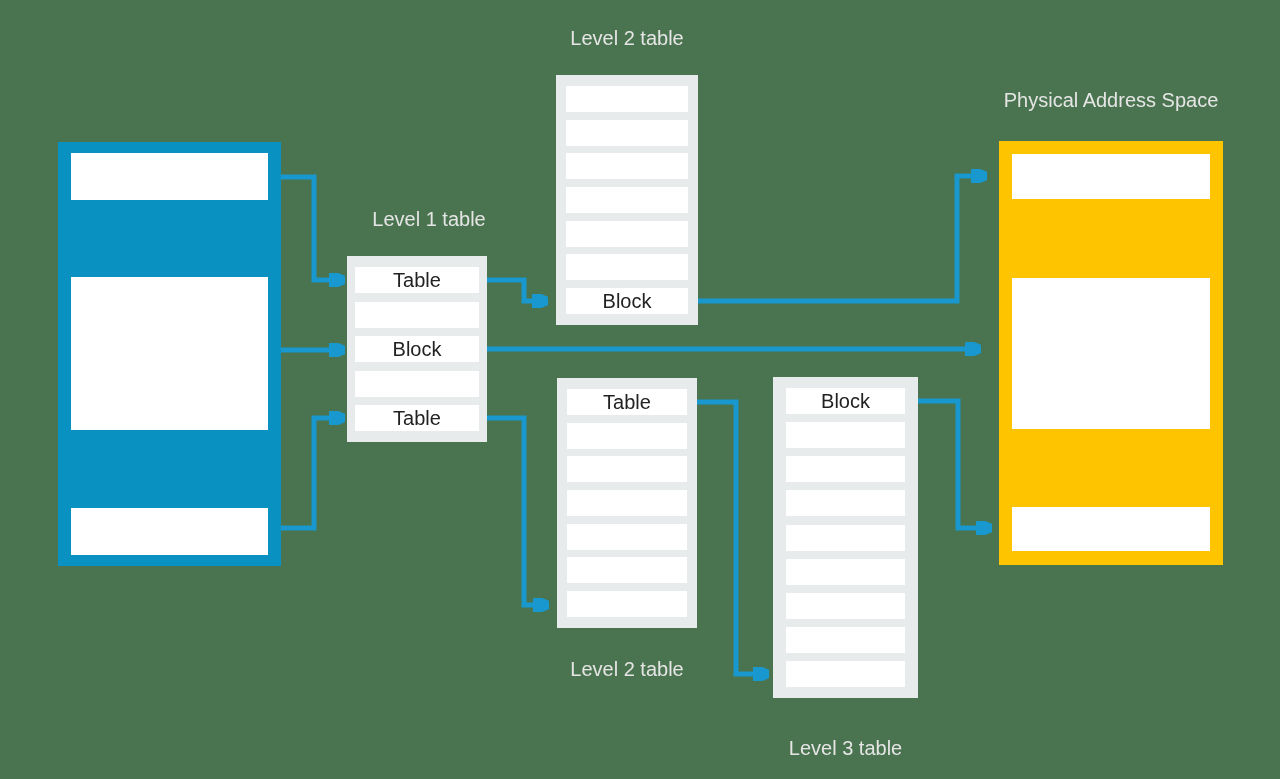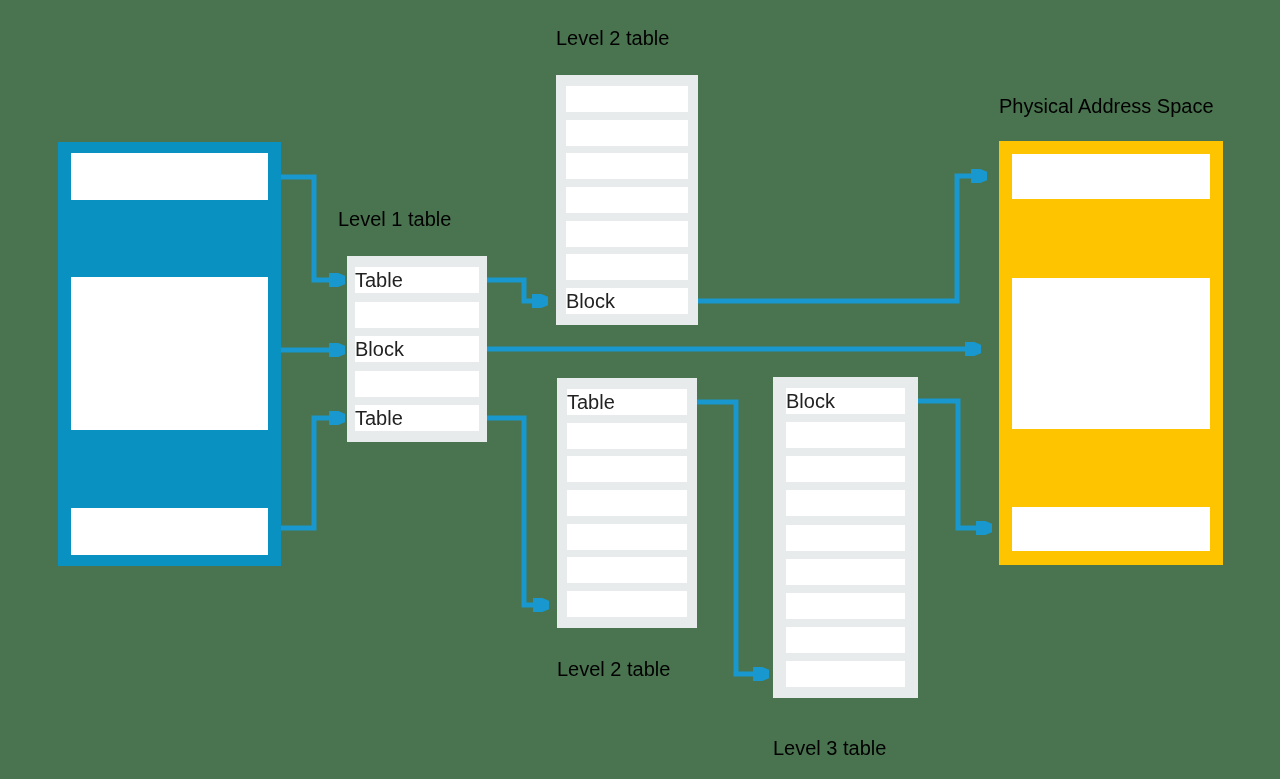--- a/index.html
+++ b/index.html
@@ -21,22 +21,22 @@
   .arrows path{
     fill:none;
     stroke:#1898ce;
     stroke-width:5;
     stroke-linejoin:miter;
   }
   .title{
     position:absolute;
     font-size:20px;
     line-height:24px;
-    text-align:left;
-    color:#000000;
+    text-align:center;
+    color:#e5e5e5;
     white-space:nowrap;
   }
   .addr-box{position:absolute;}
   .vas{left:58px;top:142px;width:223px;height:424px;background:#0991c1;}
   .pas{left:999px;top:141px;width:224px;height:424px;background:#ffc400;}
   .addr-block{position:absolute;background:#ffffff;}
   .vas .addr-block{left:13px;width:197px;}
   .pas .addr-block{left:13px;width:198px;}
   .vas .b1{top:11px;height:47px;}
   .vas .b2{top:135px;height:153px;}
@@ -50,29 +50,30 @@
     display:flex;
     flex-direction:column;
     justify-content:space-between;
     box-sizing:border-box;
   }
   .ptable .row{
     background:#ffffff;
     height:26px;
     line-height:26px;
     font-size:20px;
+    text-align:center;
     color:#222222;
   }
   .t-l1{left:347px;top:256px;width:140px;height:186px;padding:11px 8px;}
   .t-l2a{left:556px;top:75px;width:142px;height:250px;padding:11px 10px;}
   .t-l2b{left:557px;top:378px;width:140px;height:250px;padding:11px 10px;}
   .t-l3{left:773px;top:377px;width:145px;height:321px;padding:11px 13px;}
   .lbl-vas{left:58px;top:94px;width:223px;}
-  .lbl-pas{left:999px;top:94px;width:224px;}
-  .lbl-l1{left:338px;top:207px;width:140px;}
+  .lbl-pas{left:999px;top:88px;width:224px;}
+  .lbl-l1{left:359px;top:207px;width:140px;}
   .lbl-l2a{left:556px;top:26px;width:142px;}
   .lbl-l2b{left:557px;top:657px;width:140px;}
   .lbl-l3{left:773px;top:724px;width:145px;margin-top:12px;}
 </style>
 </head>
 <body>
 
 <div class="canvas">
 
   <svg class="arrows" width="1280" height="779" viewBox="0 0 1280 779" xmlns="http://www.w3.org/2000/svg">

